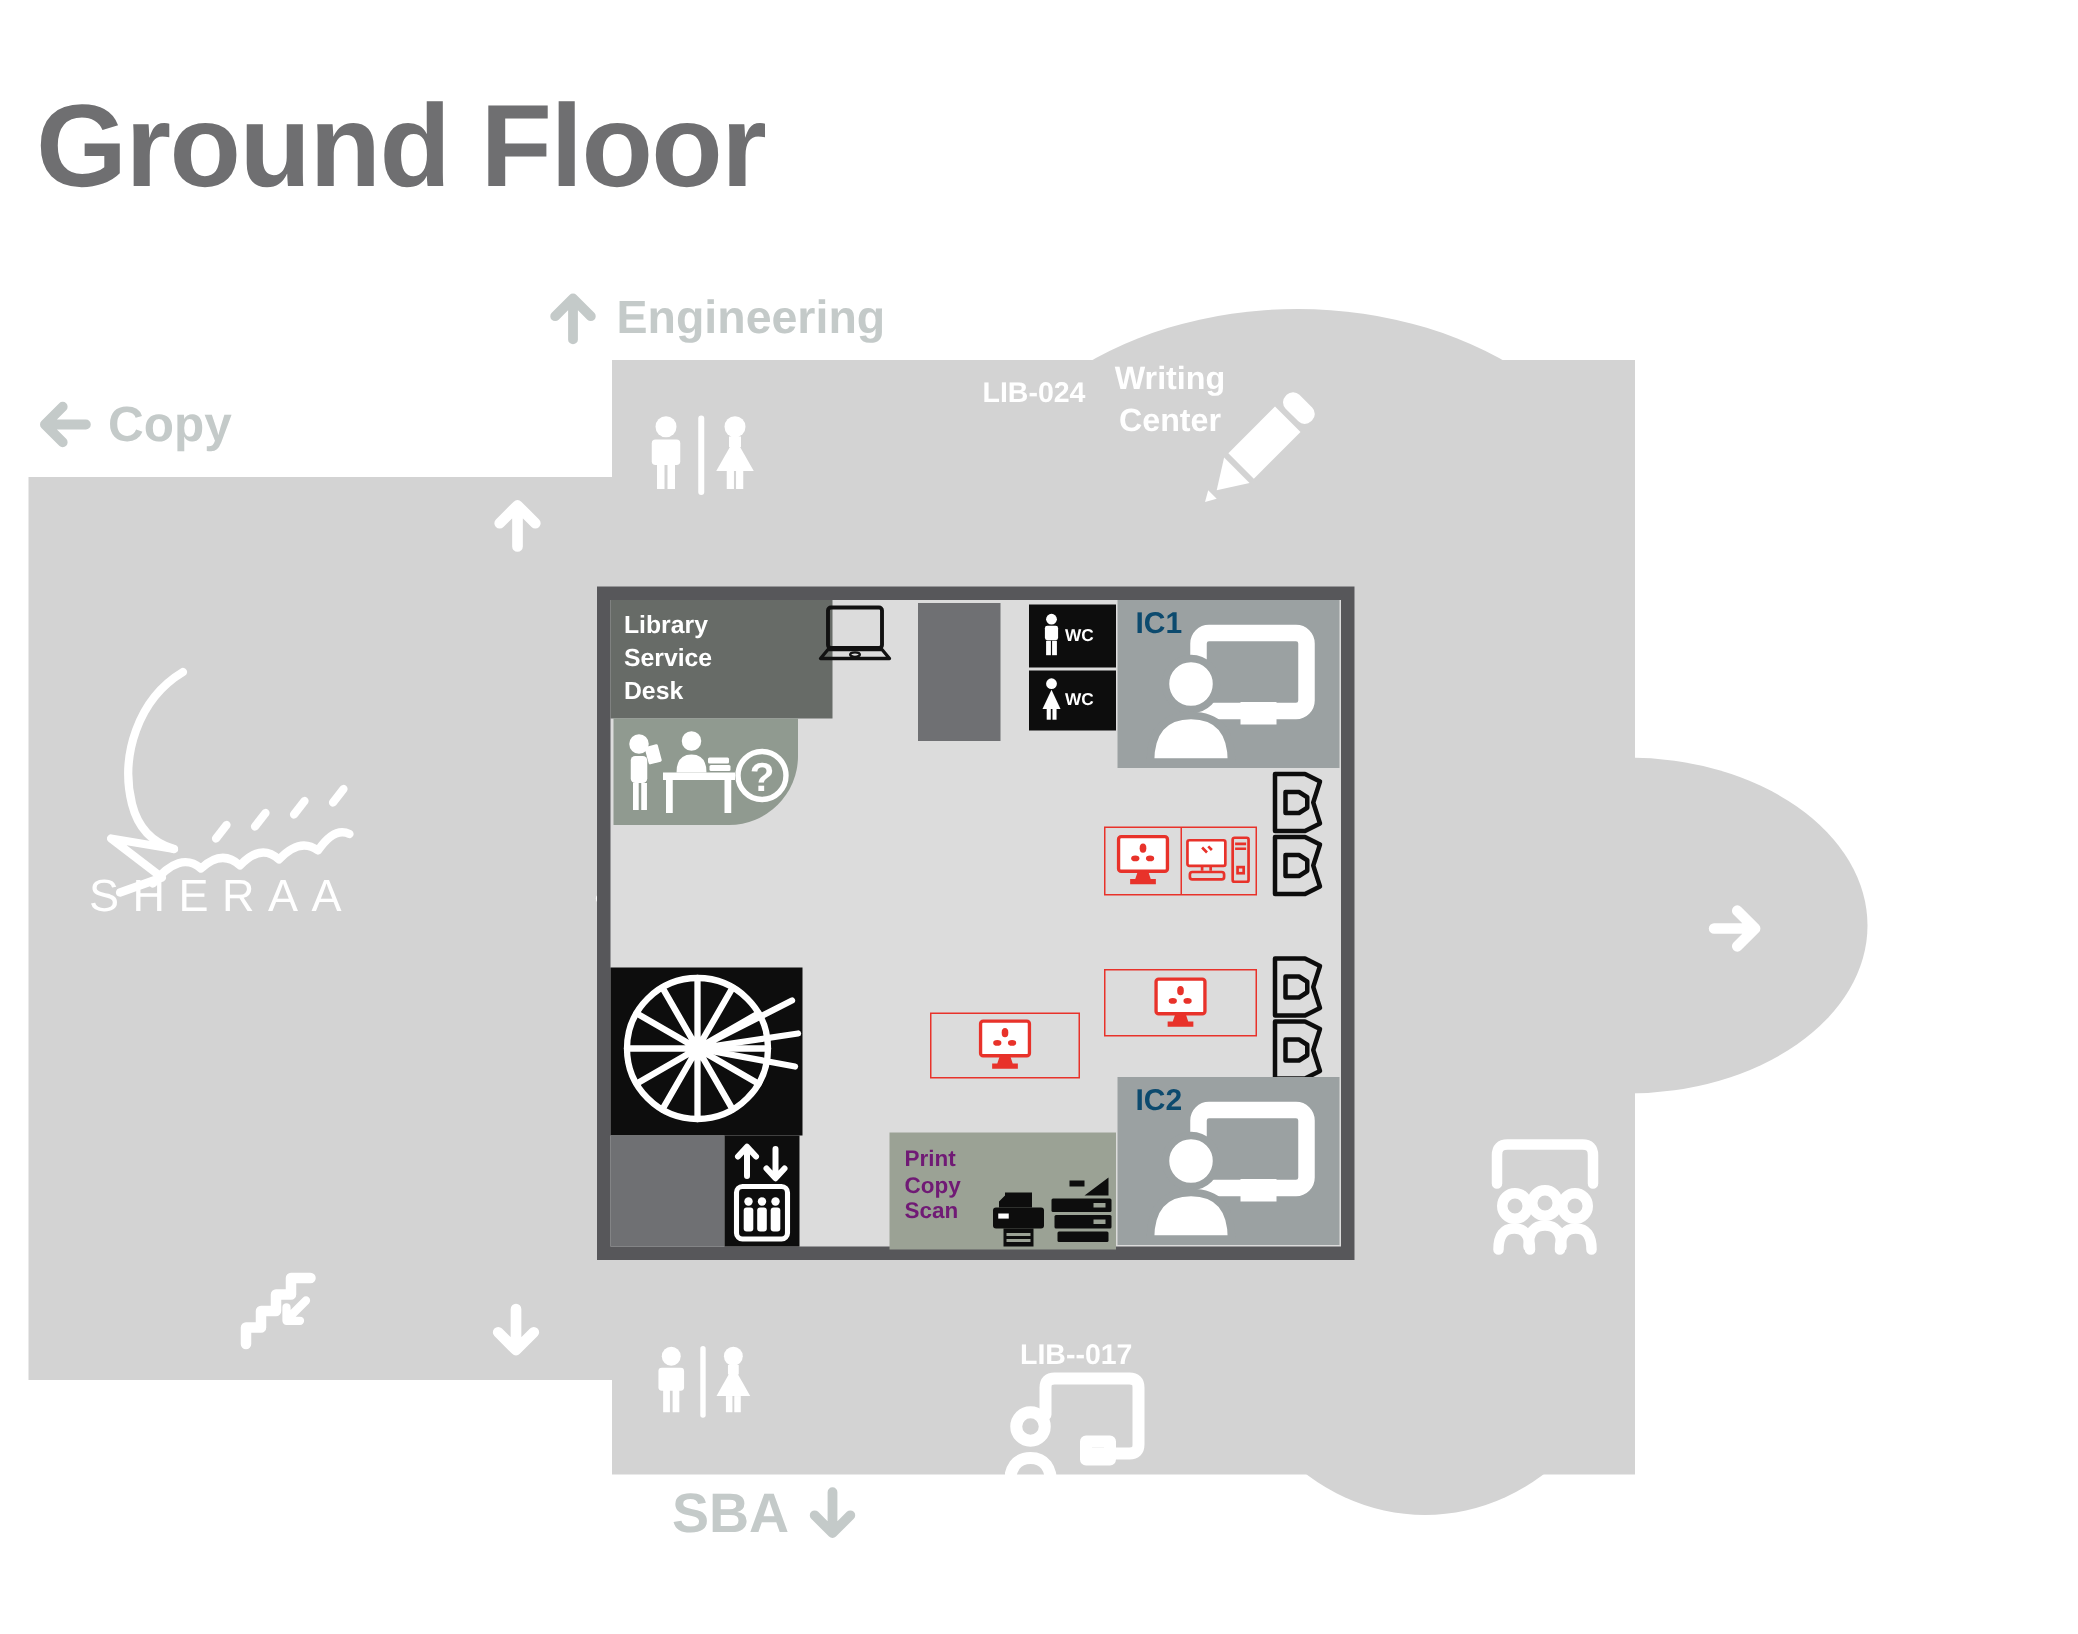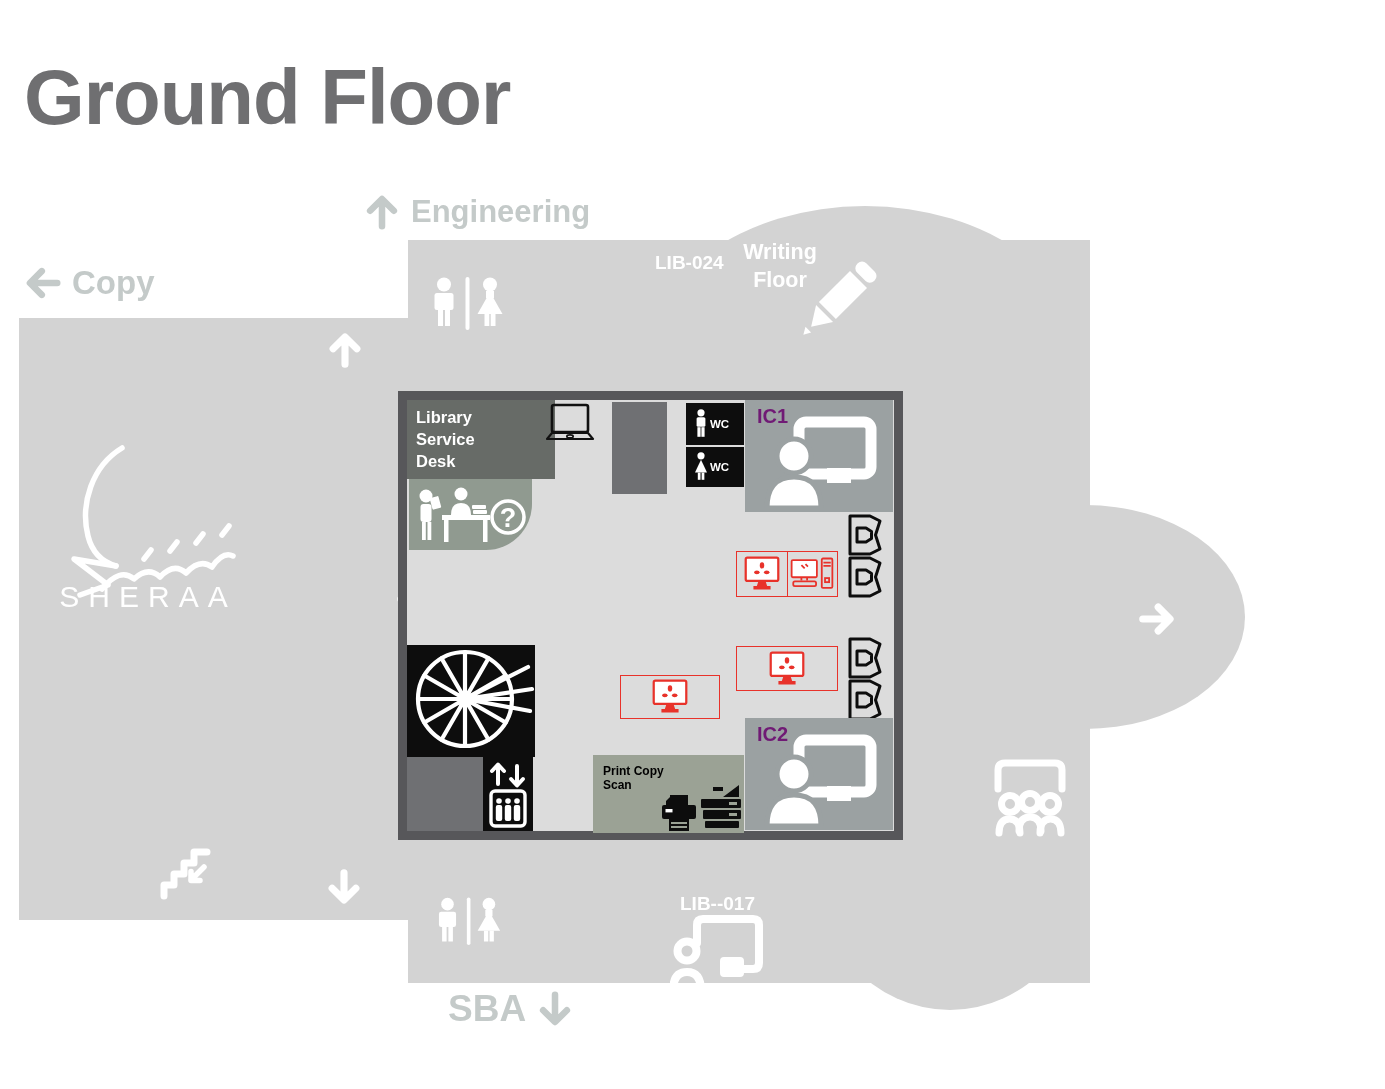--- a/index.html
+++ b/index.html
@@ -36,36 +36,36 @@
   #desk-box{left:2px;top:79px;width:123px;height:71px;background:var(--desk-box);border-radius:0 0 46px 0;}
   #laptop{left:138px;top:3px;width:50px;height:42px;}
   #pillar{left:205px;top:2px;width:55px;height:92px;background:var(--pillar);}
   .wcbox{left:279px;width:58px;background:var(--black);display:flex;align-items:center;gap:1px;padding-left:7px;box-sizing:border-box;}
   #wc-top{top:3px;height:42px;}
   #wc-bot{top:47px;height:40px;}
   .wcbox .t{color:#fff;font-size:11.5px;font-weight:bold;}
   .icbox{width:148px;height:112px;background:var(--ic-box);}
   #ic1{left:338px;top:0;}
   #ic2{left:338px;top:318px;}
-  .icbox .t{position:absolute;left:12px;top:5px;font-size:20px;font-weight:bold;color:#701a75;}
+  .icbox .t{position:absolute;left:12px;top:5px;font-size:20px;font-weight:bold;color:#0c4a6e;}
   .icbox svg{position:absolute;left:18px;top:16px;}
   .redbox{border:1.6px solid var(--accent-red);display:flex;align-items:center;justify-content:center;}
   #pc-dual{left:329px;top:151px;width:100px;height:44px;}
   #pc-dual .cell{flex:1;height:100%;display:flex;align-items:center;justify-content:center;}
   #pc-dual .cell+.cell{border-left:1.6px solid var(--accent-red);}
   #pc-mid{left:329px;top:246px;width:100px;height:43px;}
   #pc-left{left:213px;top:275px;width:98px;height:42px;}
   .shelf{left:440px;width:38px;height:84px;}
   #shelf-top{top:114px;}
   #shelf-bot{top:237px;}
   #stairs-box{left:0;top:245px;width:128px;height:112px;background:var(--black);}
   #grey-box{left:0;top:357px;width:76px;height:74px;background:var(--pillar);}
   #lift-box{left:76px;top:357px;width:50px;height:74px;background:var(--black);}
   #print-box{left:186px;top:355px;width:151px;height:78px;background:var(--print-box);}
-  #print-box .t{position:absolute;left:10px;top:9px;width:68px;font-size:12px;font-weight:bold;color:#000000;line-height:1.18;}
+  #print-box .t{position:absolute;left:10px;top:9px;width:68px;font-size:15px;font-weight:bold;color:#701a75;line-height:1.18;}
   
   .warr{width:38px;height:38px;}
   .rot90{transform:rotate(90deg);} .rot180{transform:rotate(180deg);} .rot270{transform:rotate(270deg);}
   
   #sheraa{left:36px;top:438px;}
 </style>
 </head>
 <body>
 
 <div id="canvas">
@@ -91,21 +91,21 @@
     <span>Copy</span>
   </div>
   <div class="abs navlbl" id="nav-sba">
     <span>SBA</span>
     <svg class="gr-arrow rot180" viewBox="0 0 32 32">
       <path d="M16 28 V6 M6 15 L16 5 L26 15" fill="none" stroke="currentColor" stroke-width="5.5" stroke-linecap="round" stroke-linejoin="round"></path>
     </svg>
   </div>
 
   <div class="abs wlbl" id="lib024">LIB-024</div>
-  <div class="abs wlbl" id="writing-center">Writing Floor</div>
+  <div class="abs wlbl" id="writing-center">Writing Center</div>
   <svg class="abs" style="left:788px;top:252px" width="100" height="102" viewBox="0 0 100 102">
     <g transform="rotate(45 50 48)" fill="#fff">
       <rect x="38" y="2" width="24" height="13" rx="6"></rect>
       <rect x="38" y="19" width="24" height="44"></rect>
       <polygon points="38,67 62,67 50,86"></polygon>
       <polygon points="46,90 54,90 50,97"></polygon>
     </g>
   </svg>
 
   <svg class="abs" style="left:429px;top:276px" width="80" height="60" viewBox="0 0 80 60">

